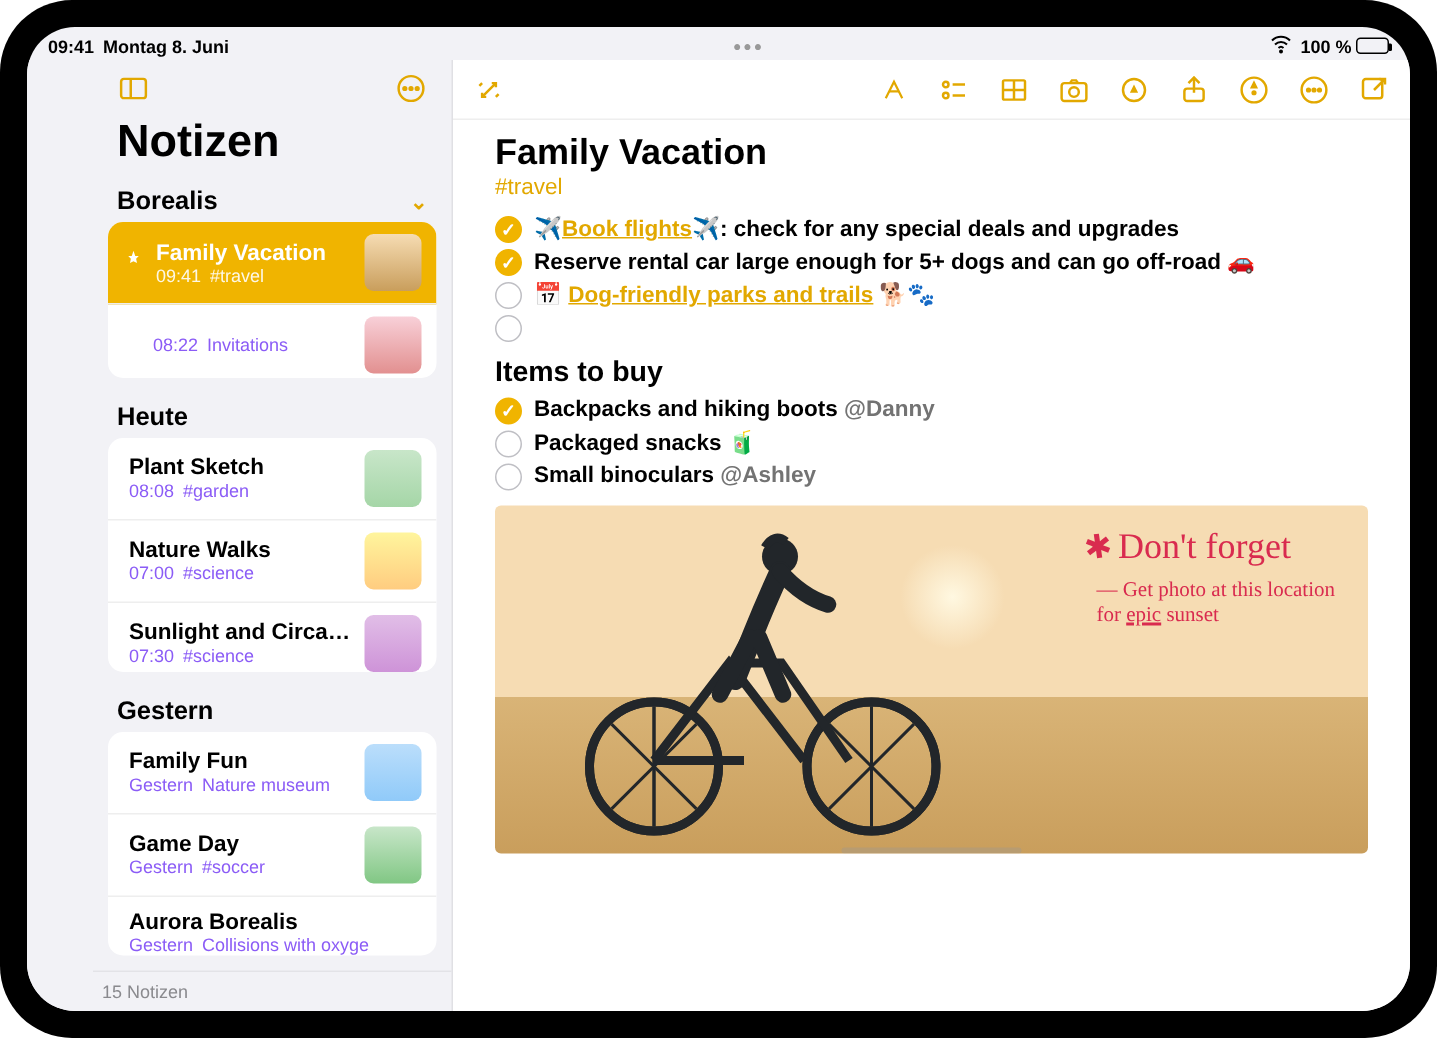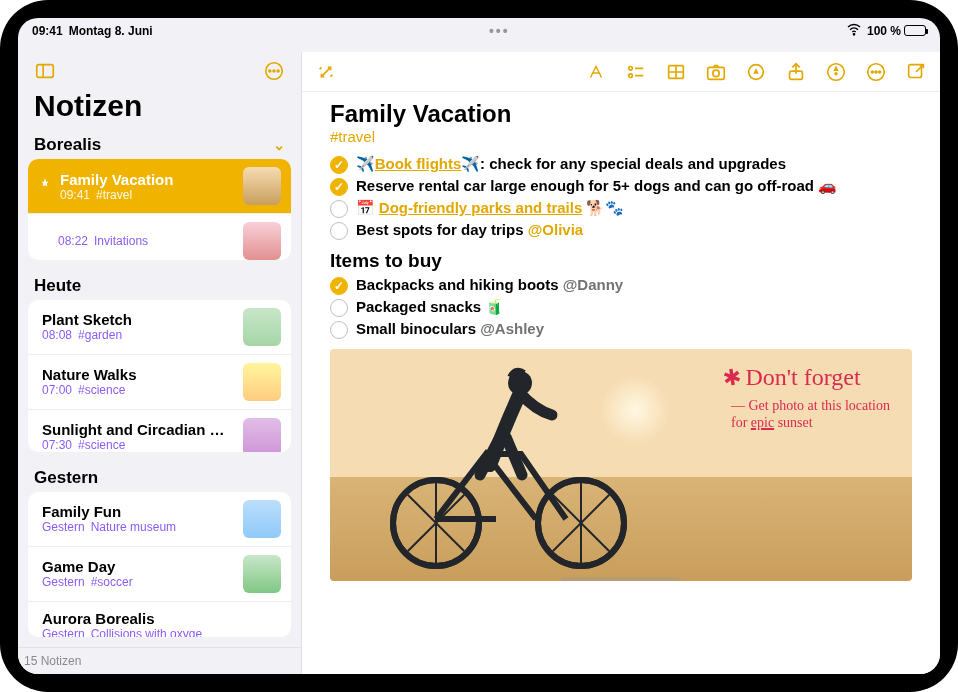--- a/index.html
+++ b/index.html
@@ -15,25 +15,24 @@
   height: 692px;
   background: #000;
   border-radius: 48px;
   padding: 18px;
   position: relative;
 }
 .screen {
   width: 100%;
   height: 100%;
   background: #f2f2f6;
-  border-radius: 20px;
+  border-radius: 32px;
   overflow: hidden;
   display: flex;
   flex-direction: column;
-  gap: 12px;
 }
 .status-bar {
   height: 22px;
   display: flex;
   align-items: center;
   padding: 3px 14px 0;
   font-size: 12px;
   font-weight: 600;
   color: #000;
 }
@@ -50,20 +49,21 @@
   flex: 1;
   display: flex;
   overflow: hidden;
 }
 .sidebar {
   width: 284px;
   background: #f2f2f6;
   display: flex;
   flex-direction: column;
   border-right: 1px solid #e0e0e4;
+  padding-left: 44px;
 }
 .sidebar-toolbar {
   height: 40px;
   display: flex;
   justify-content: space-between;
   align-items: center;
   padding: 0 12px;
 }
 .icon-btn {
   width: 30px;
@@ -505,21 +505,20 @@
             <div class="check-row">
               <span class="check-circle checked"></span>
               <span>Reserve rental car large enough for 5+ dogs and can go off-road 🚗</span>
             </div>
             <div class="check-row">
               <span class="check-circle"></span>
               <span><span class="cal-icon">📅 </span><a class="link">Dog-friendly parks and trails</a><span> 🐕🐾</span></span>
             </div>
             <div class="check-row">
               <span class="check-circle"></span>
-              <span><span>Best spots for day trips </span><span class="mention">@Olivia</span></span>
             </div>
           </div>
 
           <div class="section-h2">Items to buy</div>
           <div class="checklist">
             <div class="check-row">
               <span class="check-circle checked"></span>
               <span><span>Backpacks and hiking boots </span><span class="mention blue">@Danny</span></span>
             </div>
             <div class="check-row">

